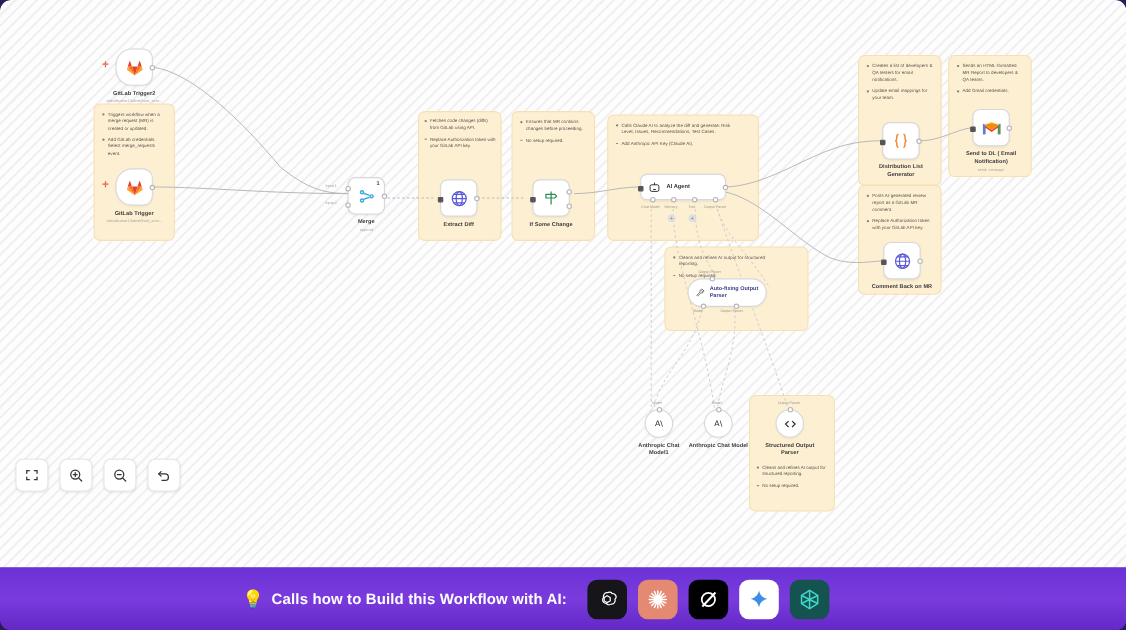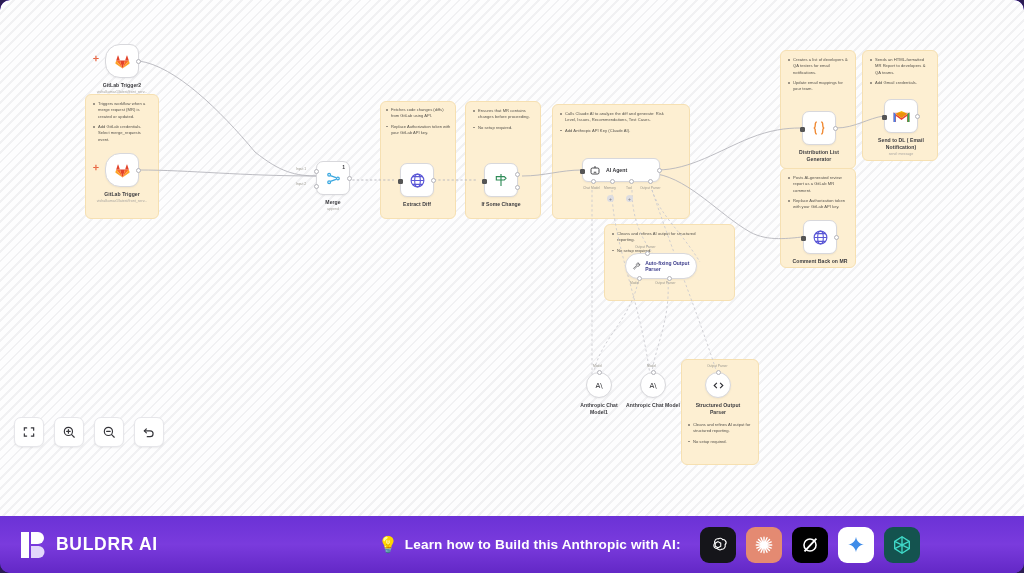--- a/index.html
+++ b/index.html
@@ -506,33 +506,23 @@
       <div class="tbtn">
         <svg width="14" height="14" viewBox="0 0 24 24" fill="none" stroke="#35353a" stroke-width="2" stroke-linecap="round" stroke-linejoin="round">
           <path d="M4 10h10a5 5 0 110 10H9"></path>
             <path d="M7.5 6.5L4 10l3.5 3.5"></path>
         </svg>
       </div>
     </div>
   </div>
 
   <div id="footer">
-    <div id="brand">
-      <div id="brand-mark">
-        <svg width="26" height="28" viewBox="0 0 26 28">
-          <rect x="1" y="1" width="8" height="26" fill="#ffffff"></rect>
-          <path d="M11 1h7a6 6 0 010 12h-7z" fill="#ffffff"></path>
-          <path d="M11 15h7.5a6 6 0 010 12H11z" fill="#e3d7fb"></path>
-        </svg>
-      </div>
-      <div id="brand-name">BULDRR AI</div>
-    </div>
     <div id="cta">
       <span style="font-size:16px;">💡</span>
-      <span id="cta-text">Learn how to Build this Anthropic with AI:</span>
+      <span id="cta-text">Calls how to Build this Workflow with AI:</span>
     </div>
     <div id="ai-icons">
       <div class="ai-icon" style="background:#15151a;">
         <svg width="22" height="22" viewBox="0 0 24 24" fill="none" stroke="#fff" stroke-width="1.2">
           <path d="M12 3.2c1.5-1.1 3.6-.8 4.7.8.9-.1 1.9.2 2.6.9 1.3 1.3 1.3 3.4 0 4.7.4 1 .3 2.2-.4 3.1-.7 1.2-2 1.8-3.3 1.6-1.5 1.1-3.6.8-4.7-.8-.9.1-1.9-.2-2.6-.9-1.3-1.3-1.3-3.4 0-4.7-.4-1-.3-2.2.4-3.1.7-1.2 2-1.8 3.3-1.6z" transform="translate(0,2) scale(1.02)"></path>
           <path d="M12 8.3l3 1.7v3.4l-3 1.7-3-1.7V10z"></path>
         </svg>
       </div>
       <div class="ai-icon" style="background:#e48a72;">
         <svg width="22" height="22" viewBox="0 0 24 24" stroke="#fff" stroke-width="1.5" stroke-linecap="round">

